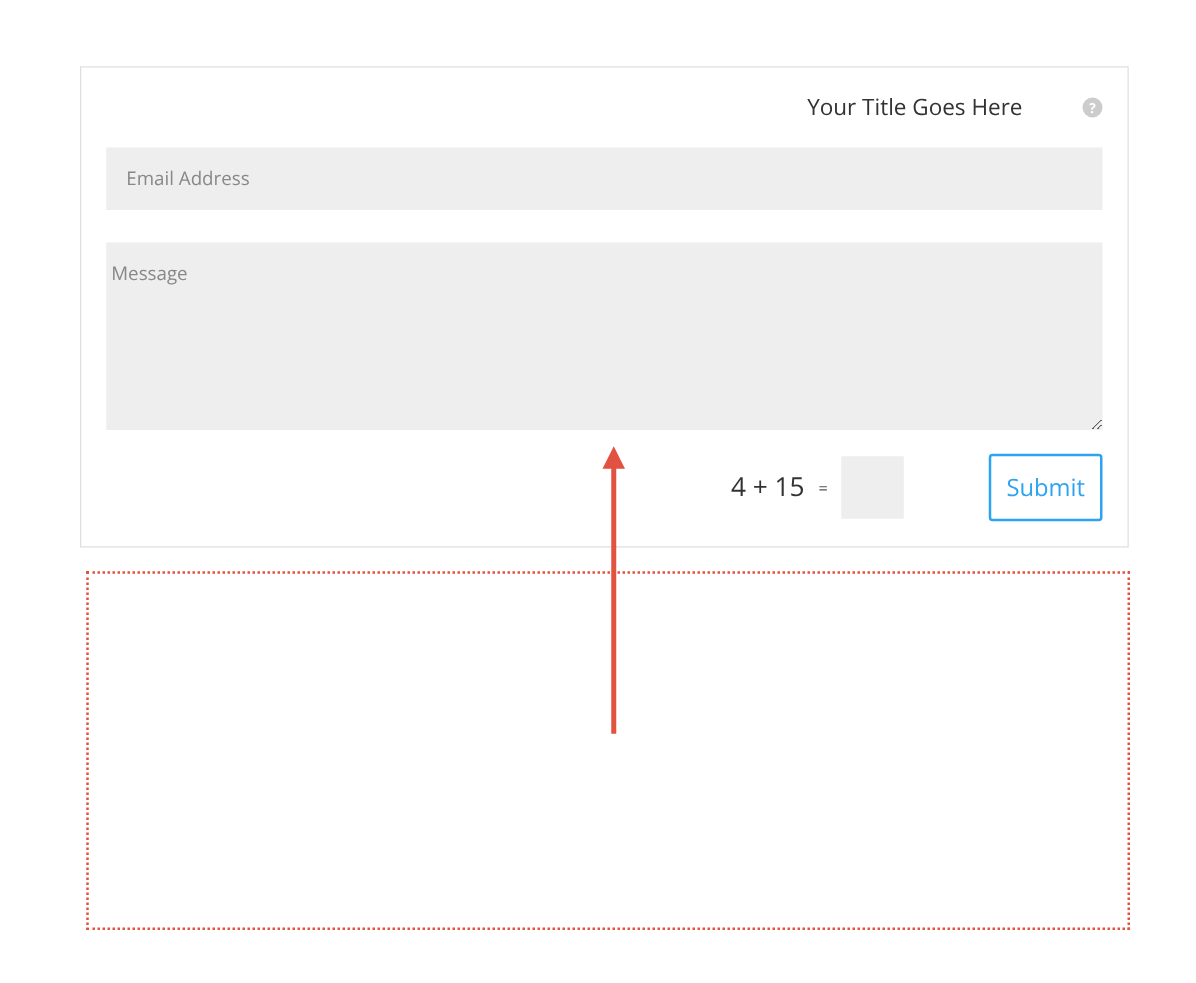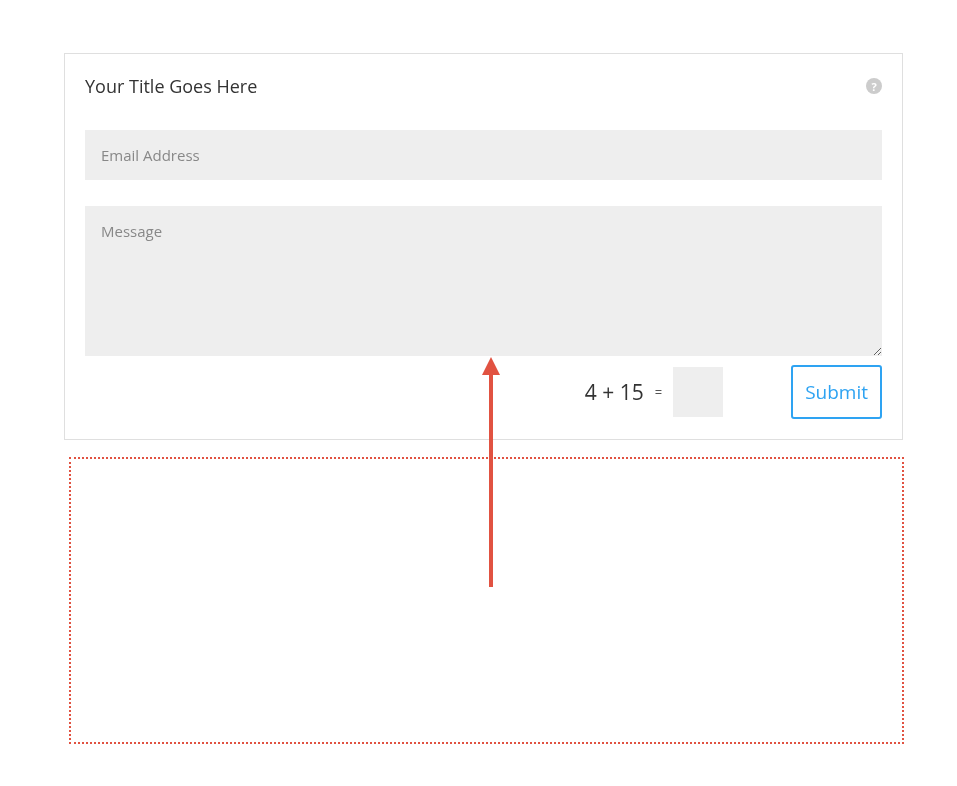--- a/index.html
+++ b/index.html
@@ -18,23 +18,23 @@
       position: absolute;
       left: 64px;
       top: 53px;
       width: 839px;
       border: 1px solid #dfdfdf;
       padding: 20px;
       background: #fff;
     }
     .form-header {
       display: flex;
-      justify-content: space-between;
+      justify-content: flex-end;
       align-items: center;
-      margin-bottom: 32px;
+      margin-bottom: 20px;
       gap: 48px;
     }
     .form-title {
       font-size: 18px;
       color: #333;
       font-weight: 400;
     }
     .help-icon {
       width: 16px;
       height: 16px;
@@ -63,28 +63,28 @@
       font-family: inherit;
       outline: none;
     }
     .form-input::placeholder {
       color: #888;
     }
     .form-textarea {
       width: 100%;
       background: #eeeeee;
       border: none;
-      padding: 15px 16px;
+      padding: 15px 4px;
       font-size: 15px;
       color: #1d4ed8;
       font-family: inherit;
       outline: none;
       resize: both;
       min-height: 150px;
-      margin-bottom: 4px;
+      margin-bottom: 14px;
     }
     .form-textarea::placeholder {
       color: #888;
     }
     .form-footer {
       display: flex;
       justify-content: flex-end;
       align-items: center;
       gap: 8px;
     }

